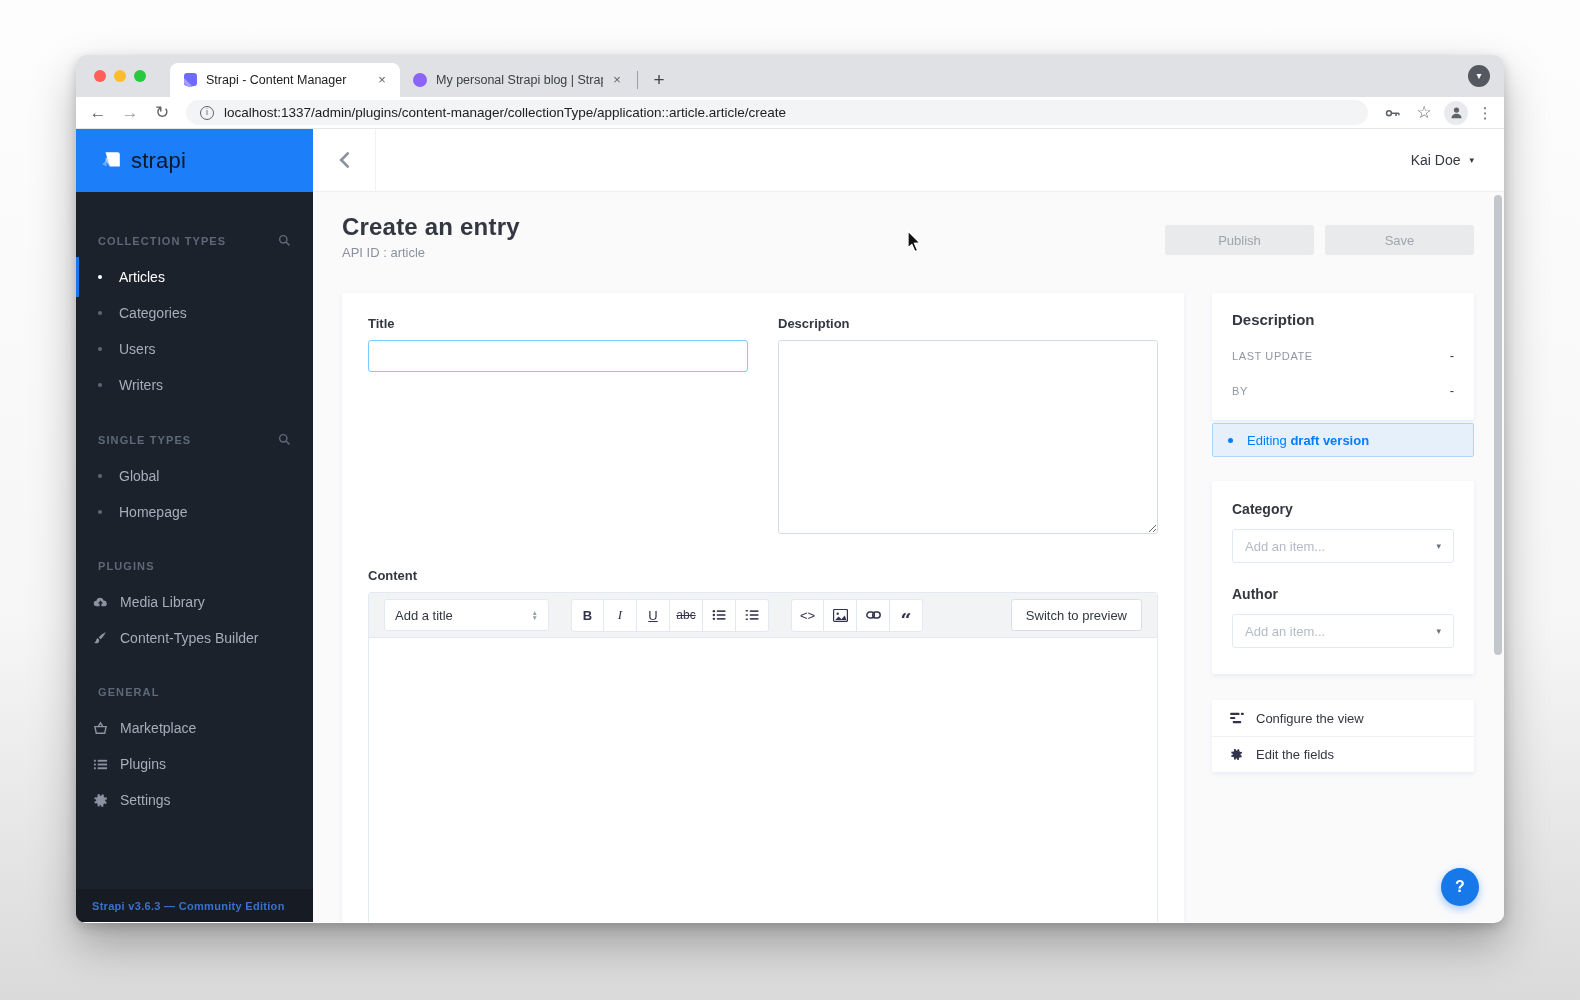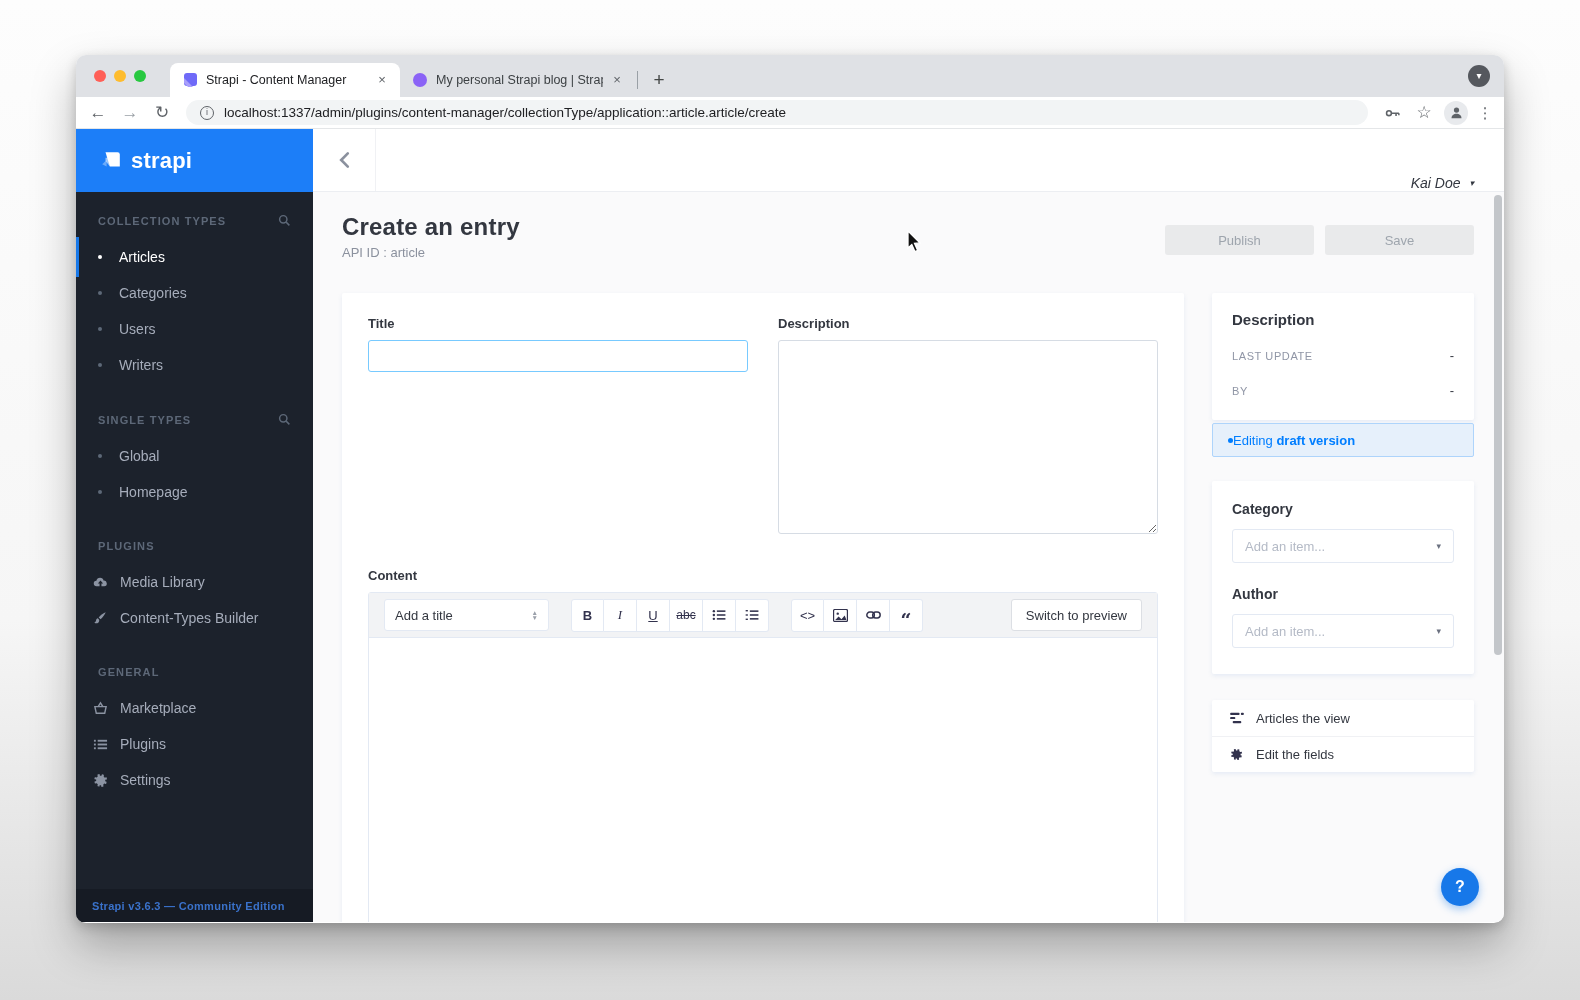--- a/index.html
+++ b/index.html
@@ -33,34 +33,34 @@
   .nav-ic.dim{ color:#9aa0a6; }
   .urlbar{ flex:1; height:25px; background:#f2f4f5; border-radius:13px; display:flex; align-items:center; padding:0 14px; gap:10px; margin:0 4px; }
   .info-ic{ width:14px; height:14px; border:1.4px solid #5f6368; border-radius:50%; color:#5f6368; font-size:9px; line-height:11px; text-align:center; font-style:normal; flex-shrink:0;}
   .url-text{ font-size:13.5px; color:#202124; white-space:nowrap; overflow:hidden; }
   .avatar-chip{ width:24px; height:24px; border-radius:50%; background:#e8eaed; display:flex; align-items:center; justify-content:center; }
   .dots{ font-size:15px; color:#5f6368; letter-spacing:0; width:18px; text-align:center; }
   
   .app{ display:flex; height:793px; }
   .sidebar{ width:237px; flex-shrink:0; display:flex; flex-direction:column; background:#1c222c; }
   .logo{ height:63px; background:#1c7ef8; display:flex; align-items:center; padding-left:24px; gap:9px; }
-  .logo-word{ color:#ffffff; font-size:22px; font-weight:bold; letter-spacing:.2px; }
-  .nav{ flex:1; padding-top:22px; overflow:hidden; }
+  .logo-word{ color:#0f172a; font-size:22px; font-weight:normal; letter-spacing:.2px; }
+  .nav{ flex:1; padding-top:22px; overflow:hidden;margin-top:20px; }
   .sec{ display:flex; align-items:center; justify-content:space-between; padding:0 22px; margin-bottom:12px; }
   .sec-h{ font-size:11px; font-weight:bold; letter-spacing:1.1px; color:#5d6878; }
   .sec.gap{ margin-top:30px; }
   .s-item{ display:flex; align-items:center; height:36px; padding-left:22px; gap:17px; font-size:14px; color:#a6adbb; position:relative; cursor:pointer; }
   .s-item .dot{ width:4px; height:4px; border-radius:50%; background:#5d6878; flex-shrink:0; }
   .s-item.active{ color:#fff; }
   .s-item.active .dot{ background:#fff; }
   .s-item.active::before{ content:""; position:absolute; left:0; top:-2px; bottom:-2px; width:3px; background:#1778e9; }
   .s-item .mi{ width:16px; height:16px; color:#8b93a2; display:flex; align-items:center; justify-content:center; font-size:14px; flex-shrink:0; margin-left:-6px; margin-right:-5px;}
   .side-foot{ height:33px; background:#161b24; display:flex; align-items:center; padding-left:16px; font-size:11px; font-weight:bold; color:#3a72cb; letter-spacing:.3px; }
   .main{ flex:1; display:flex; flex-direction:column; min-width:0; background:#fafafb; }
-  .topbar{ height:63px; background:#fff; display:flex; align-items:flex-end; border-bottom:1px solid #eceef2; flex-shrink:0;font-style:italic; }
+  .topbar{ height:63px; background:#fff; display:flex; align-items:center; border-bottom:1px solid #eceef2; flex-shrink:0; }
   .backbtn{ width:63px; height:100%; border-right:1px solid #f0f1f4; display:flex; align-items:center; justify-content:center; color:#8b919e; cursor:pointer; }
   .userbox{ margin-left:auto; margin-right:30px; display:flex; align-items:center; gap:9px; font-size:14px; color:#333740; cursor:pointer; }
   .userbox .caret{ font-size:9px; color:#333740; }
   .content{ flex:1; position:relative; padding:21px 30px 0 29px; overflow:hidden; }
   .head-row{ display:flex; align-items:flex-start; }
   .pg-title{ font-size:24px; font-weight:bold; color:#333740; letter-spacing:.2px; }
   .pg-sub{ font-size:13px; color:#8b919e; margin-top:4px; }
   .head-btns{ margin-left:auto; display:flex; gap:11px; margin-top:12px; }
   .btn-dis{ width:149px; height:30px; background:#e9eaeb; border:none; border-radius:3px; font-size:13px; color:#9ea5ad; font-family:inherit; }
   .form-row{ display:flex; gap:28px; margin-top:33px; align-items:flex-start; }
@@ -85,21 +85,21 @@
   .ed-btn.q{ font-family:"DejaVu Serif",serif; font-weight:bold; font-size:19px; line-height:8px; padding-top:10px; }
   .switch-btn{ margin-left:auto; height:32px; padding:0 14px; background:#fff; border:1px solid #dcdfe4; border-radius:3px; font-size:13px; color:#333740; font-family:inherit; }
   .ed-body{ height:330px; background:#fff; }
   
   .right-col{ width:262px; flex-shrink:0; }
   .card-info{ padding:18px 20px 22px; }
   .p-head{ font-size:15px; font-weight:bold; color:#333740; }
   .i-row{ display:flex; justify-content:space-between; align-items:center; margin-top:20px; }
   .i-lab{ font-size:11px; color:#9096a6; letter-spacing:.6px; }
   .i-val{ font-size:13px; color:#333740; }
-  .banner{ margin-top:3px; height:34px; background:#e6f0fb; border:1px solid #aed4fb; border-radius:2px; display:flex; align-items:center; padding-left:15px; font-size:13px; color:#007eff; gap:0; }
+  .banner{ margin-top:3px; height:34px; background:#e6f0fb; border:1px solid #aed4fb; border-radius:2px; display:flex; align-items:center; padding-left:15px; font-size:13px; color:#007eff; gap:14px; }
   .banner .bdot{ width:5px; height:5px; border-radius:50%; background:#007eff; }
   .card-rel{ margin-top:24px; padding:20px 20px 26px; }
   .rel-label{ font-size:14px; font-weight:bold; color:#333740; }
   .rel-select{ margin-top:12px; height:34px; border:1px solid #e3e9f3; border-radius:3px; display:flex; align-items:center; padding:0 12px; cursor:pointer; background:#fff; }
   .rel-ph{ font-size:13px; color:#b4bac6; }
   .rel-caret{ margin-left:auto; font-size:9px; color:#6b7180; }
   .rel-label.second{ margin-top:23px; }
   .card-links{ margin-top:26px; }
   .link-row{ height:36px; display:flex; align-items:center; padding:0 17px; gap:12px; font-size:13px; color:#333740; cursor:pointer; }
   .link-row + .link-row{ border-top:1px solid #f0f1f4; }
@@ -407,21 +407,21 @@
             <div class="card card-links">
               <div class="link-row">
                 <span class="link-ic">
                     <svg width="14" height="12" viewBox="0 0 16 14" fill="#32324d">
                       <rect x="0" y="1" width="11" height="2.4" rx="1"></rect>
                       <rect x="12.5" y="1" width="3.5" height="2.4" rx="1"></rect>
                       <rect x="0" y="5.8" width="6" height="2.4" rx="1"></rect>
                       <rect x="3" y="10.6" width="10" height="2.4" rx="1"></rect>
                     </svg>
                   </span>
-                <span>Articles the view</span>
+                <span>Configure the view</span>
               </div>
               <div class="link-row">
                 <span class="link-ic">
                     <svg width="13" height="13" viewBox="0 0 16 16" fill="#32324d">
                       <path d="M8 5.2A2.8 2.8 0 1 0 8 10.8 2.8 2.8 0 0 0 8 5.2zm6.6 4l-1.6-.4a5 5 0 0 0 0-1.6l1.6-.4c.2-.05.3-.2.3-.4l-.4-1.5c-.06-.2-.25-.3-.45-.26l-1.6.3a5 5 0 0 0-1.1-1.1l.3-1.6c.04-.2-.07-.4-.26-.45l-1.5-.4c-.2-.05-.4.07-.44.27L9 3a5 5 0 0 0-1.6 0l-.4-1.6C6.9 1.2 6.7 1.1 6.5 1.15l-1.5.4c-.2.06-.3.26-.26.46l.3 1.6a5 5 0 0 0-1.1 1.1l-1.6-.3c-.2-.05-.4.06-.45.26l-.4 1.5c-.05.2.06.4.26.44L3.4 7a5 5 0 0 0 0 1.6l-1.6.4c-.2.05-.3.25-.26.45l.4 1.5c.05.2.25.3.45.26l1.6-.3a5 5 0 0 0 1.1 1.1l-.3 1.6c-.05.2.06.4.26.44l1.5.4c.2.06.4-.06.44-.26L7 13a5 5 0 0 0 1.6 0l.4 1.6c.05.2.25.3.45.27l1.5-.4c.2-.06.3-.26.26-.46l-.3-1.6a5 5 0 0 0 1.1-1.1l1.6.3c.2.05.4-.06.45-.26l.4-1.5c.04-.2-.08-.4-.27-.44z"></path>
                     </svg>
                   </span>
                 <span>Edit the fields</span>
               </div>
             </div>

